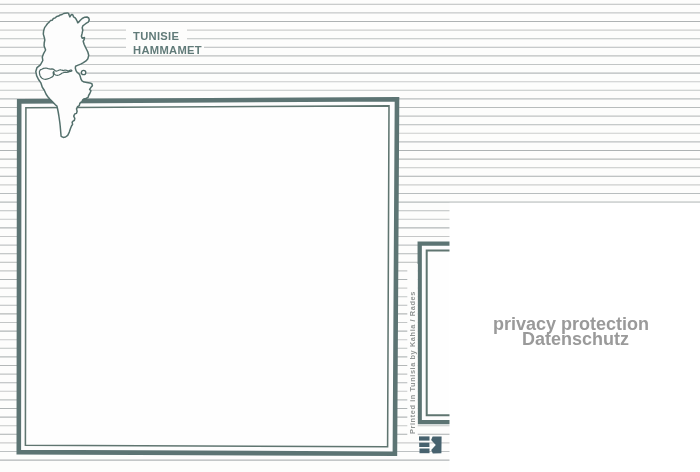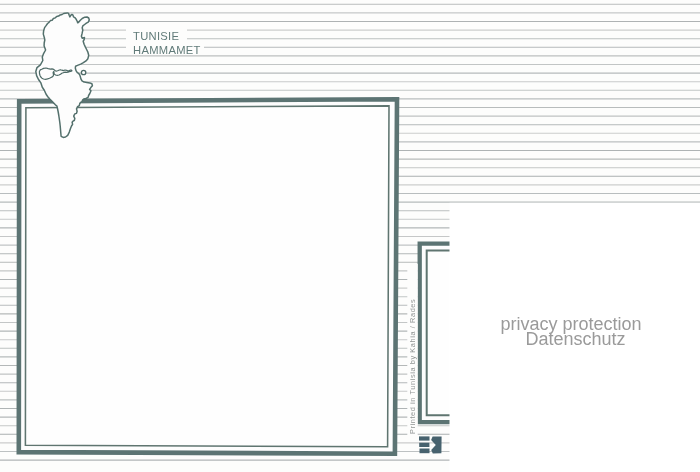--- a/index.html
+++ b/index.html
@@ -1,16 +1,16 @@
 <!DOCTYPE html>
 <html><head><meta charset="utf-8">
 <style>
 html,body{margin:0;padding:0;background:#ffffff;}
 .page{position:relative;width:700px;height:472px;overflow:hidden;background:#fdfdfc;
-font-family:"Liberation Sans",sans-serif;}
+font-family:"Liberation Sans",sans-serif;font-weight:bold;}
 svg{position:absolute;left:0;top:0;}
 text{font-family:"Liberation Sans",sans-serif;}
 </style></head>
 <body>
 <div class="page">
 <svg width="700" height="472" viewBox="0 0 700 472">
 
 <rect x="0" y="0" width="700" height="472" fill="#fdfdfc"></rect>
 
 <g>

